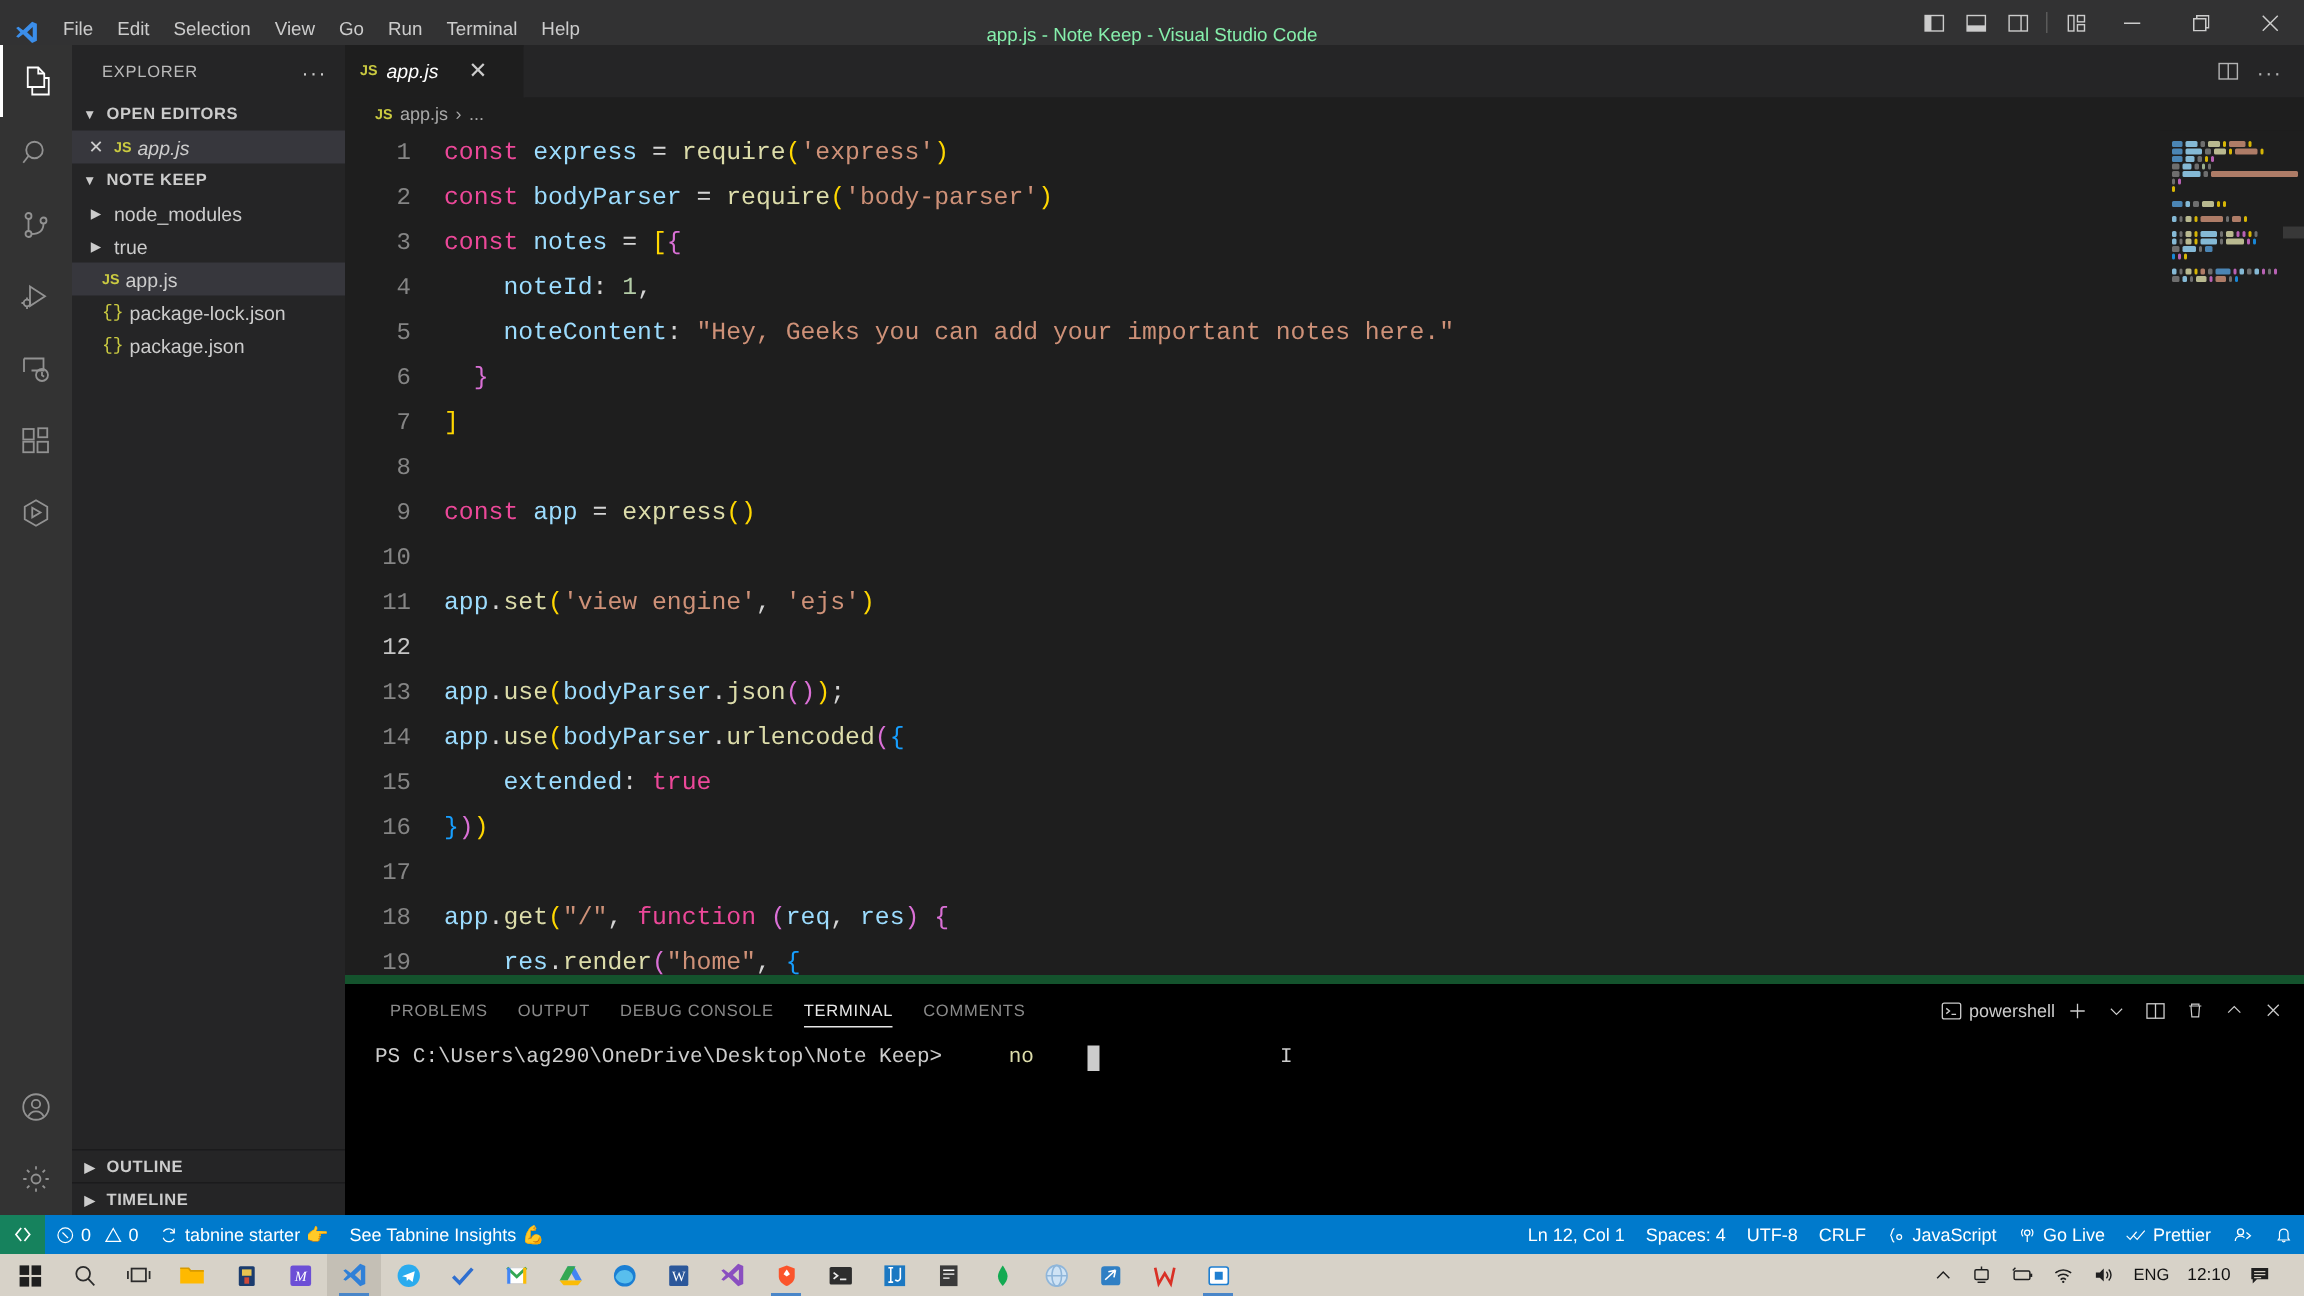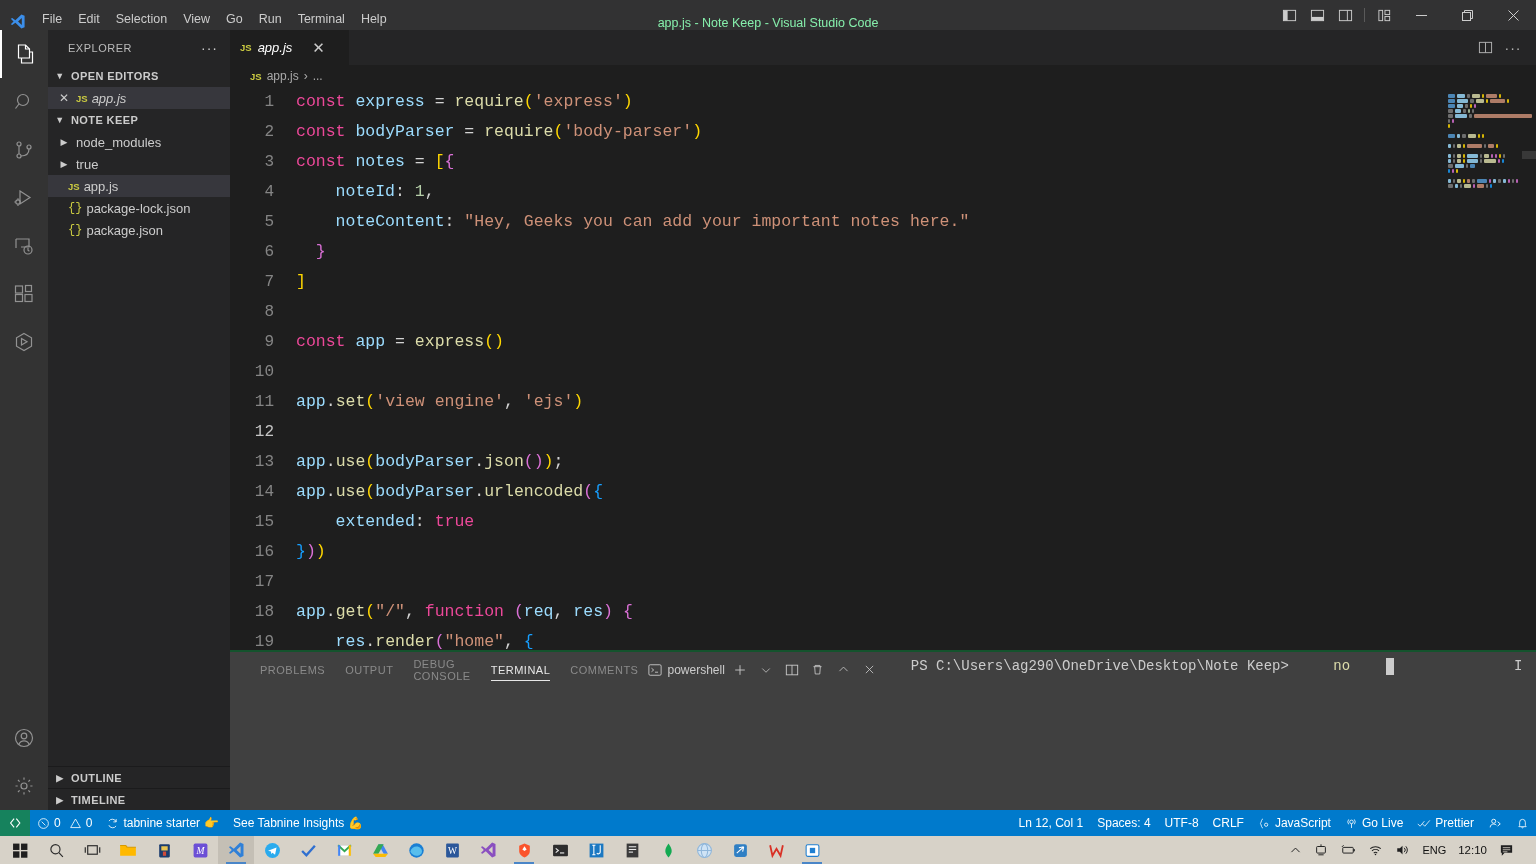--- a/index.html
+++ b/index.html
@@ -124,21 +124,21 @@
   
   .minimap {
     width: 96px; flex: 0 0 96px; background: #1e1e1e; position: relative;
     padding-top: 6px; overflow: hidden;
   }
   .mm-line { height: 4px; margin: 1px 0 1px 8px; display: flex; gap: 2px; }
   .mm-blk { height: 4px; border-radius: 1px; opacity: .82; }
   .mm-slider { position: absolute; right: 0; top: 64px; width: 14px; height: 8px; background: #4a4a4a; opacity:.6; }
 
   
-  .panel { height: 160px; flex: 0 0 160px; background: #404040; border-top: 2px solid #14532d; display: flex; flex-direction: row; }
+  .panel { height: 160px; flex: 0 0 160px; background: #000000; border-top: 6px solid #14532d; display: flex; flex-direction: column; }
   .panel-tabs { height: 35px; display: flex; align-items: center; padding-left: 20px; gap: 0; flex: 0 0 35px; }
   .ptab {
     font-size: 11px; letter-spacing: .5px; color: #8a8a8a; padding: 0 10px;
     height: 35px; display: flex; align-items: center; position: relative;
   }
   .ptab.active { color: #e7e7e7; }
   .ptab.active::after {
     content: ""; position: absolute; left: 10px; right: 10px; bottom: 6px; height: 1px; background: #e7e7e7;
   }
   .panel-right { margin-left: auto; display: flex; align-items: center; gap: 4px; padding-right: 10px; color: #cccccc; font-size: 12px; }

